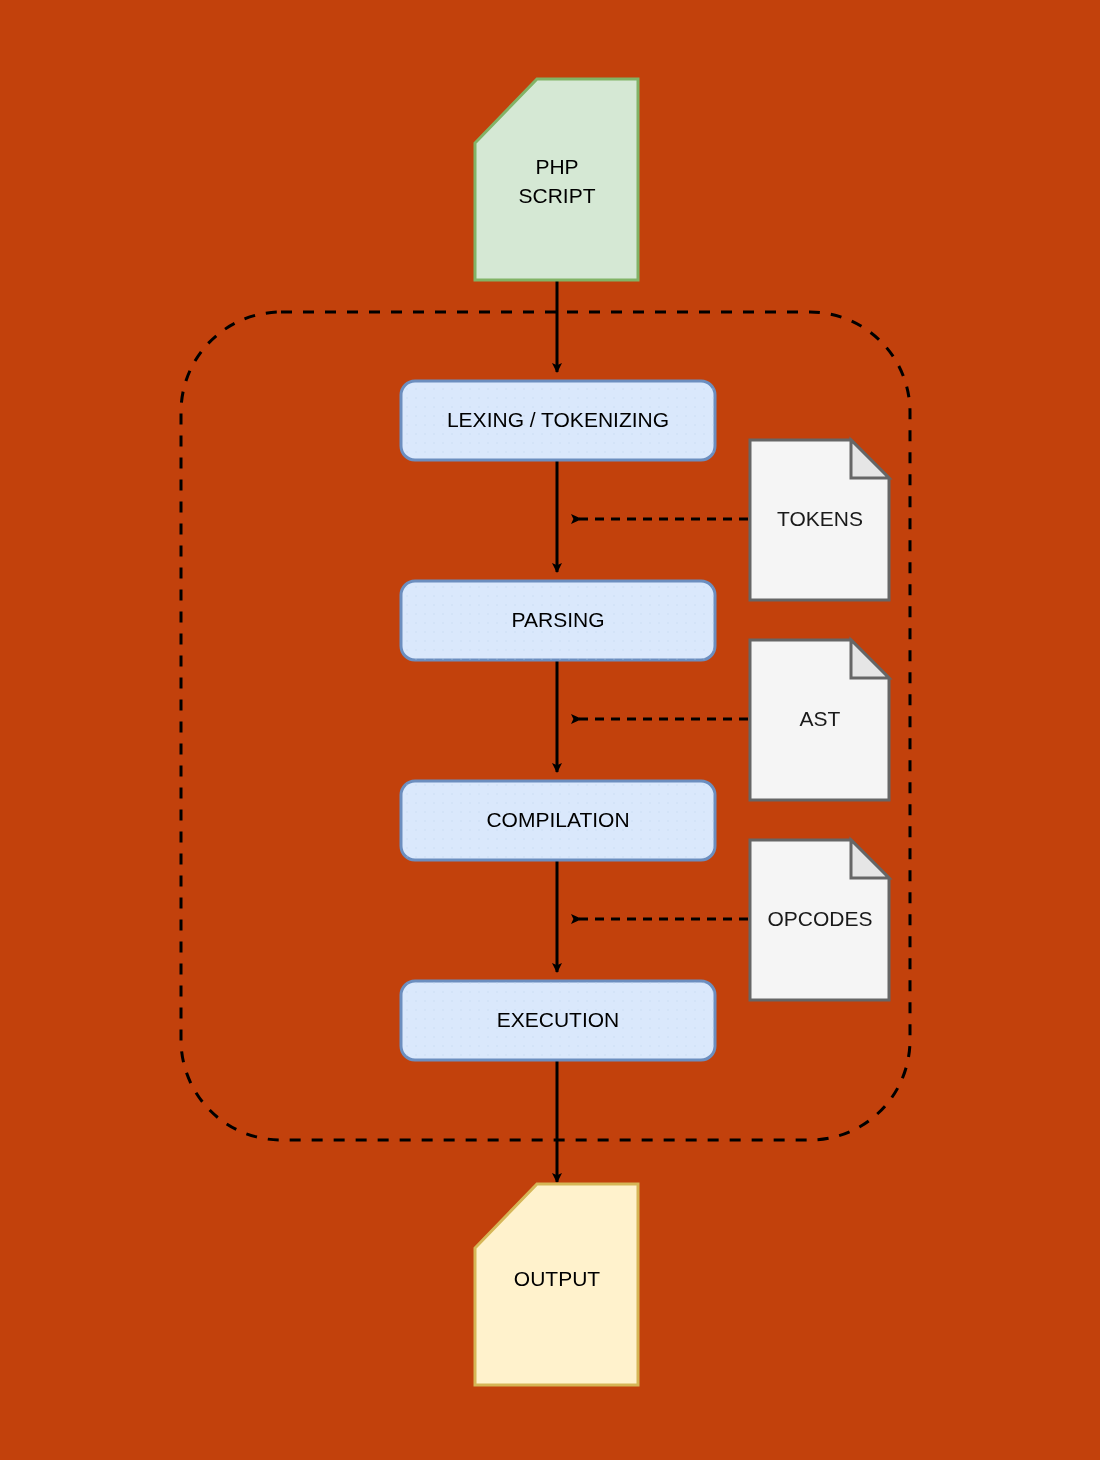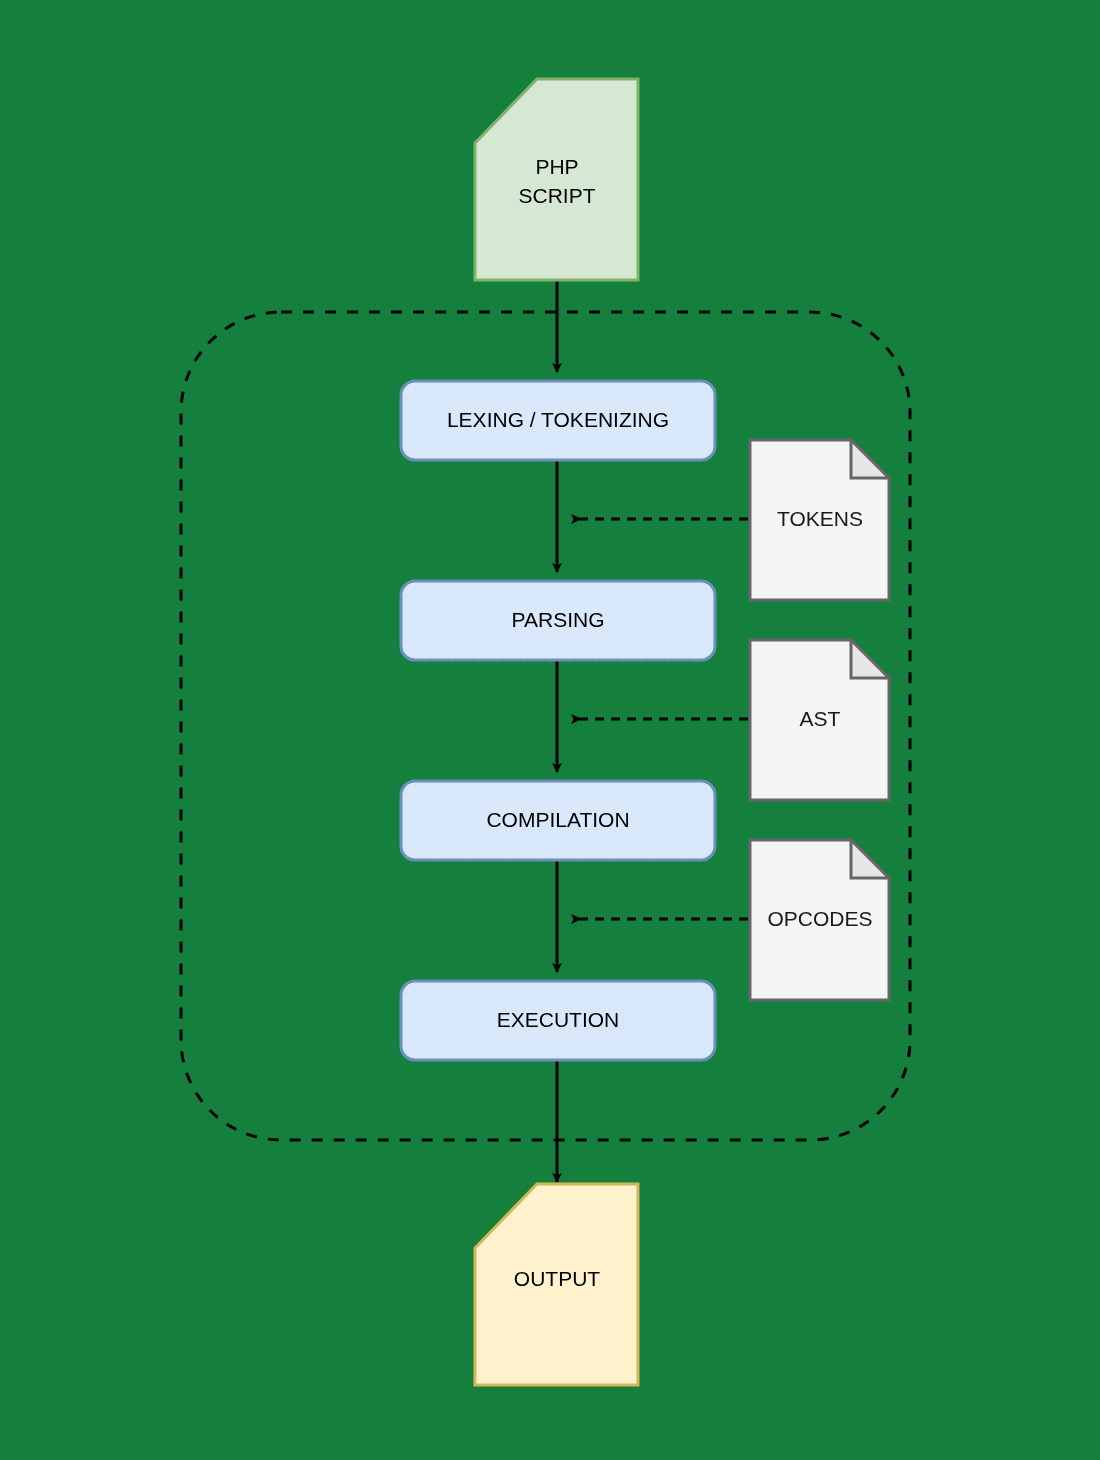--- a/index.html
+++ b/index.html
@@ -11,21 +11,21 @@
   body {
     width: 1100px;
     height: 1460px;
     font-family: "Liberation Sans", sans-serif;
     overflow: hidden;
   }
   #diagram-root {
     position: relative;
     width: 1100px;
     height: 1460px;
-    background: #15803d;
+    background: #c2410c;
   }
   svg#diagram-canvas {
     position: absolute;
     top: 0;
     left: 0;
     width: 1100px;
     height: 1460px;
     display: block;
   }
   .node-label {

